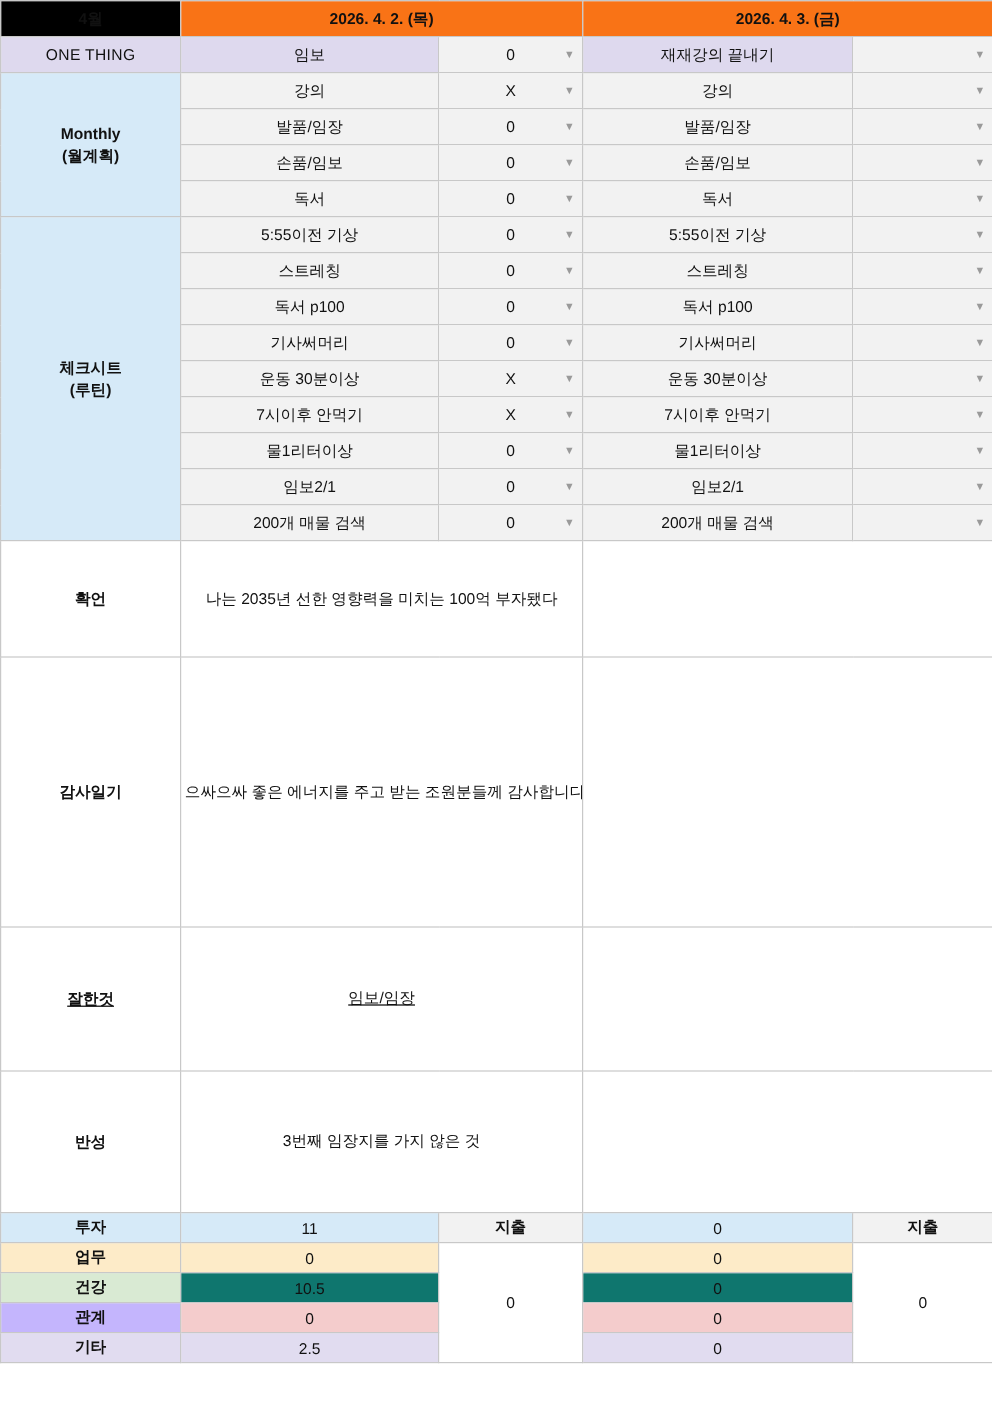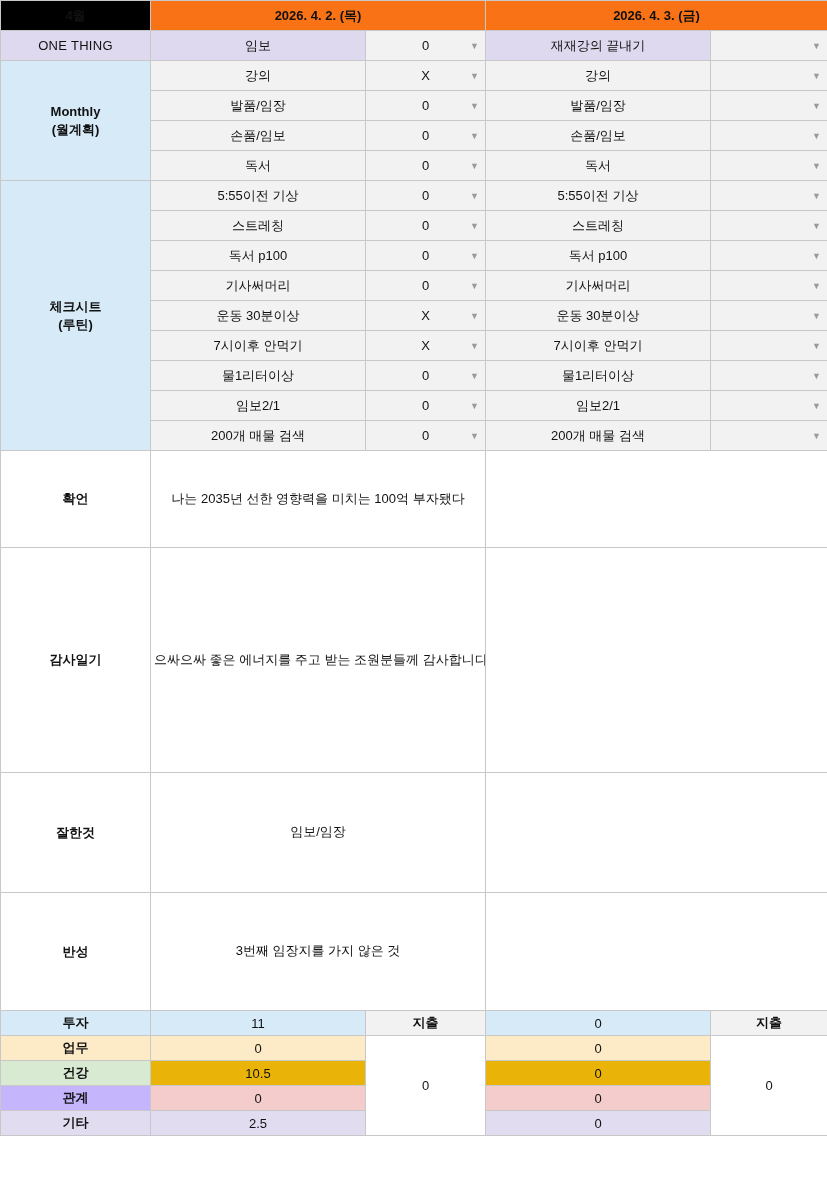--- a/index.html
+++ b/index.html
@@ -100,21 +100,21 @@
     font-weight: bold;
     font-size: 14px;
   }
   .b-invest-l { background:#d6eaf8; }
   .b-work-l   { background:#fdebc8; }
   .b-health-l { background:#d9ead3; }
   .b-rel-l    { background:#c4b5fd; }
   .b-etc-l    { background:#e1dcf0; }
   .b-invest-v { background:#d6eaf8;margin-left:40px; }
   .b-work-v   { background:#fdebc8; }
-  .b-health-v { background:#eab308; }
+  .b-health-v { background:#0f766e; }
   .b-rel-v    { background:#f4cccc; }
   .b-etc-v    { background:#e1dcf0; }
   .spend-hdr  { background:#f2f2f2; font-weight:bold; }
   .spend-val  { background:#ffffff; }
 </style>
 </head>
 <body>
 
 <div id="sheet">
 <table class="grid">
@@ -318,21 +318,21 @@
     <td class="big-text" colspan="2">나는 2035년 선한 영향력을 미치는 100억 부자됐다</td>
     <td class="big-text" colspan="2"></td>
   </tr>
 
   <tr style="height:225px;">
     <td class="plain-label">감사일기</td>
     <td class="big-text" colspan="2">으싸으싸 좋은 에너지를 주고 받는 조원분들께 감사합니다. 나와의 약속을 잘 지키고 열심히 하루를 산 내 자신을 칭찬합니다. 친절하게 집 보여주시고 설명해 주신 부사님께 감사합니다 힘든 회사 환경에서도 열심히 일하고 있는 아들에게 감사합니다 요즘 급변하는 투자환경에서 좋은 영향력과 정보를 공유할 수 있음에 감사합니다</td>
     <td class="big-text" colspan="2"></td>
   </tr>
 
-  <tr style="height:120px;">
+  <tr style="height:120px;text-decoration:underline;">
     <td class="plain-label">잘한것</td>
     <td class="big-text" colspan="2">임보/임장</td>
     <td class="big-text" colspan="2"></td>
   </tr>
 
   <tr style="height:118px;">
     <td class="plain-label">반성</td>
     <td class="big-text" colspan="2">3번째 임장지를 가지 않은 것</td>
     <td class="big-text" colspan="2"></td>
   </tr>

